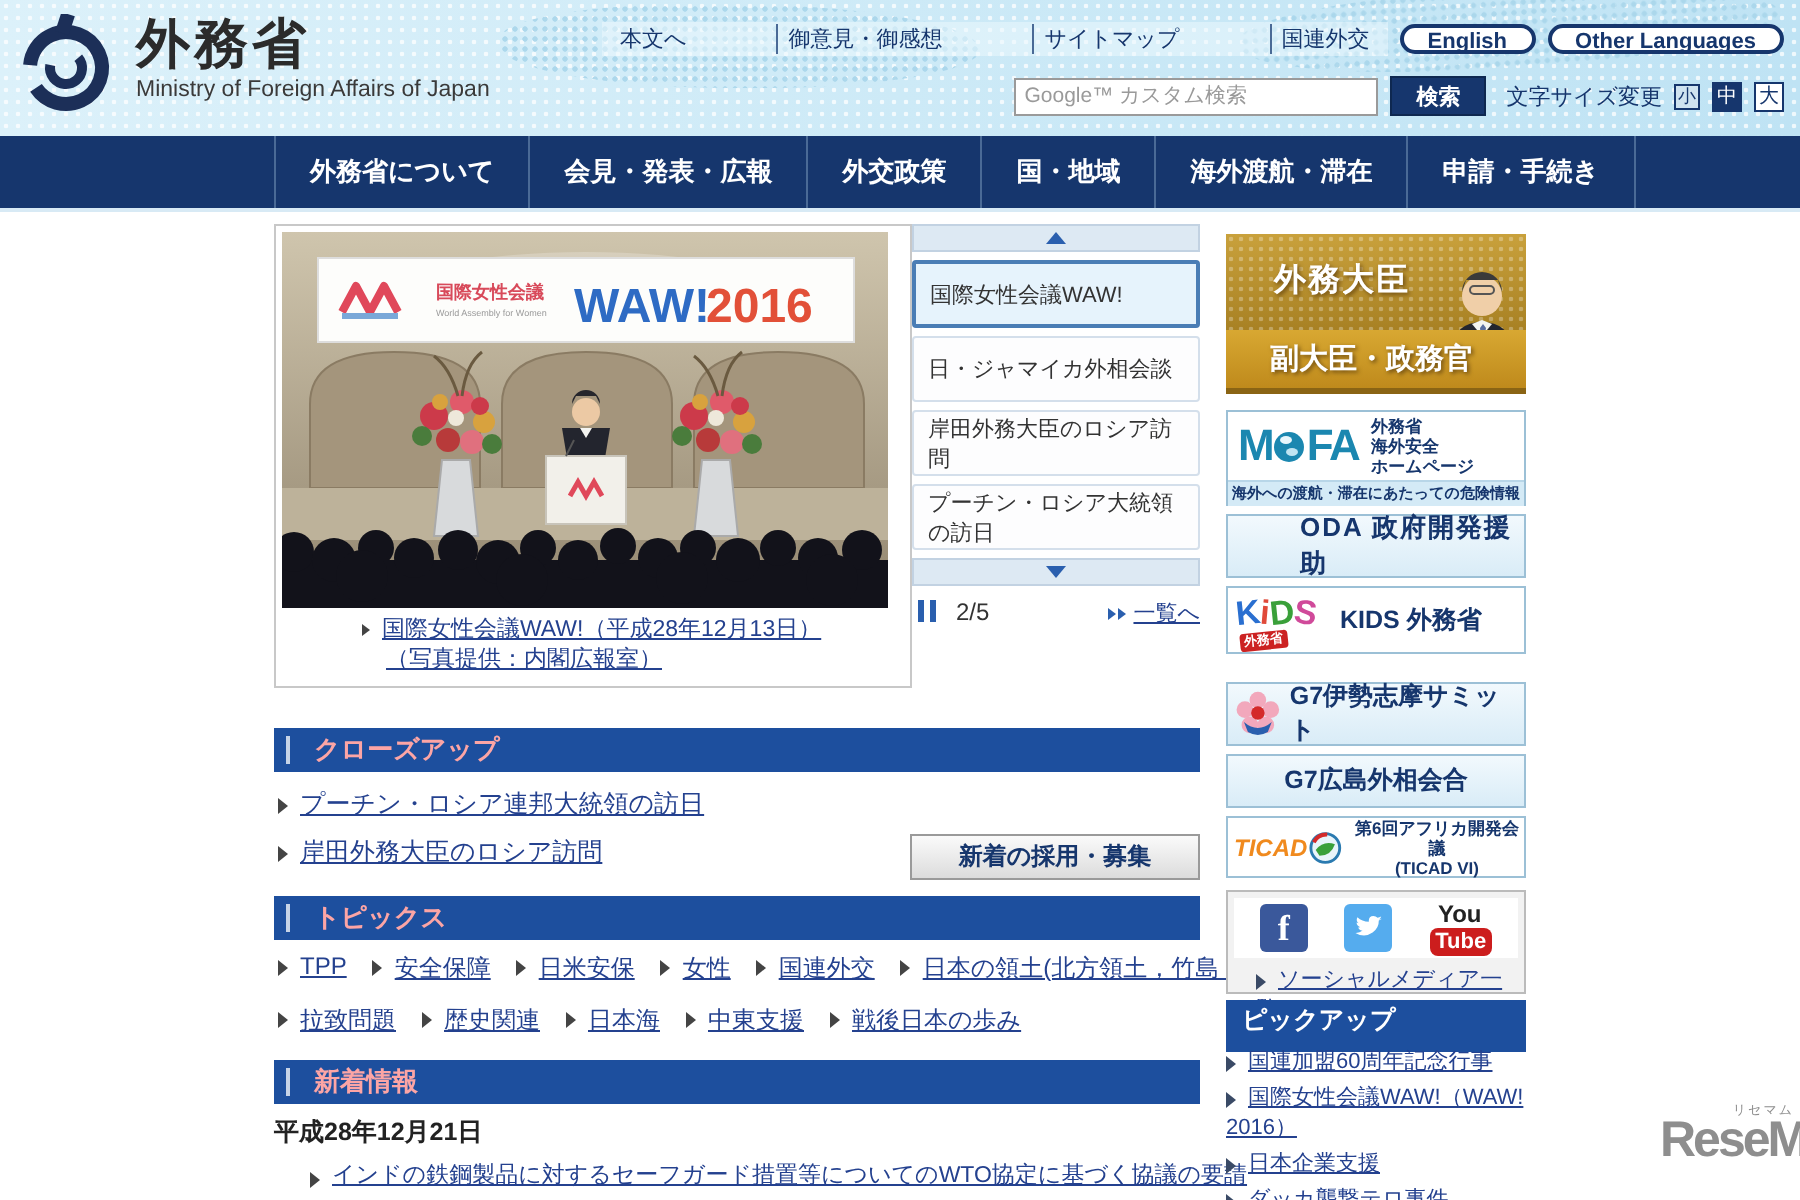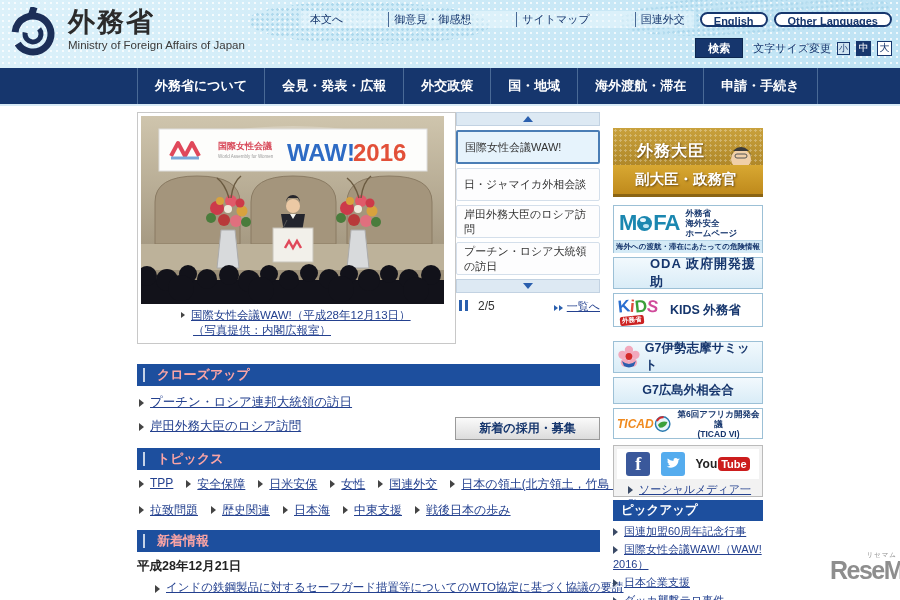--- a/index.html
+++ b/index.html
@@ -79,21 +79,21 @@
   .topics-row{position:absolute;display:flex;gap:13px;font-size:12px;white-space:nowrap;}
   
   .news-tab{position:absolute;right:163px;top:305px;width:143px;height:21px;
        background:linear-gradient(#fafafa,#dcdcdc);border:1px solid #9a9a9a;color:#16366d;
        font-size:12px;font-weight:bold;display:flex;align-items:center;justify-content:center;cursor:pointer;}
   .news-date{position:absolute;left:0;font-size:12.5px;font-weight:bold;color:#222;}
   .news-item{position:absolute;left:18px;font-size:11.5px;white-space:nowrap;}
   
   .rcol{position:absolute;left:476px;top:0;width:150px;}
   .rbox{position:absolute;left:0;width:150px;box-sizing:border-box;cursor:pointer;}
-  .minister{top:16px;height:62px;background:linear-gradient(#c9a13c,#a17a1e);border-bottom:4px solid #45300e;overflow:hidden;}
+  .minister{top:5px;height:62px;background:linear-gradient(#c9a13c,#a17a1e);border-bottom:4px solid #45300e;overflow:hidden;}
   .minister .dots{position:absolute;inset:0;background-image:radial-gradient(circle,rgba(255,255,255,.28) 1px,transparent 1.3px);background-size:5px 5px;}
   .minister-label{position:absolute;left:24px;top:13px;font-size:16px;font-weight:bold;color:#fff;
        text-shadow:1px 1px 2px #6b4a12;letter-spacing:1px;}
   .minister-avatar{position:absolute;right:3px;bottom:-4px;}
   .vice{top:53px;height:32px;background:linear-gradient(#d8a832,#bf8a1c);border-bottom:3px solid #8a6414;
        display:flex;align-items:center;}
   .vice-label{margin-left:22px;font-size:14.5px;font-weight:bold;color:#fff;text-shadow:1px 1px 2px #6b4a12;}
   .bluebox{border:1px solid #9cc0d6;background:linear-gradient(#f2f9fd,#d9ecf7);}
   .mofa-box{top:93px;height:48px;background:#fff;border:1px solid #9cc0d6;}
   .mofa-top{display:flex;align-items:center;height:34px;padding-left:5px;}
@@ -118,26 +118,26 @@
   .g7hiro{top:265px;height:27px;display:flex;align-items:center;justify-content:center;
        font-size:12.5px;font-weight:bold;color:#16366d;}
   .ticad{top:296px;height:31px;background:#fff;border:1px solid #9cc0d6;display:flex;align-items:center;}
   .ticad-logo{font-size:12px;font-weight:bold;color:#f08a1e;font-style:italic;margin-left:3px;letter-spacing:0;}
   .ticad-lines{margin-left:4px;font-size:8.5px;font-weight:bold;color:#16366d;line-height:10px;text-align:center;}
   .social{top:333px;height:52px;background:#f2f2f2;border:1px solid #bbb;cursor:default;}
   .social-icons{height:30px;background:#fff;margin:3px;display:flex;align-items:center;justify-content:space-around;padding:0 4px;}
   .fb{width:24px;height:24px;background:#3a589b;border-radius:3px;color:#fff;font-weight:bold;font-size:18px;
       display:flex;align-items:flex-end;justify-content:center;line-height:23px;cursor:pointer;font-family:"Liberation Serif",serif;}
   .tw{width:24px;height:24px;background:#55acee;border-radius:3px;display:flex;align-items:center;justify-content:center;cursor:pointer;}
-  .yt{display:flex;align-items:center;cursor:pointer;}
+  .yt{display:flex;align-items:center;cursor:pointer;flex-direction:column;}
   .yt-you{font-size:12px;font-weight:bold;color:#222;}
   .yt-tube{font-size:11px;font-weight:bold;color:#fff;background:#cc1d1d;border-radius:4px;padding:1px 3px;margin-left:1px;}
   .social-link{font-size:11px;margin:2px 0 0 14px;}
   .social-link .blt::before{border-left-color:#3a4a66;top:3px;}
-  .pickup-h{top:388px;height:21px;background:#1d4f9e;color:#fff;font-size:12.5px;font-weight:bold;
+  .pickup-h{top:388px;height:26px;background:#1d4f9e;color:#fff;font-size:12.5px;font-weight:bold;
        line-height:21px;padding-left:8px;cursor:default;}
   .pickup-list{position:absolute;left:0;top:412px;width:150px;font-size:11px;line-height:15px;}
   .pickup-item{margin-bottom:3px;}
   .pickup-item .blt::before{top:3px;border-left-color:#3a4a66;}
   
   .watermark{position:absolute;left:830px;top:556px;width:75px;color:#8e8e8e;}
   .wm-text{font-size:25px;font-weight:bold;letter-spacing:-1.5px;}
   .wm-ruby{position:absolute;right:8px;top:-5px;font-size:6.5px;letter-spacing:1px;}
 </style>
 </head>
@@ -167,20 +167,21 @@
         <a>本文へ</a>
         <a>御意見・御感想</a>
         <a>サイトマップ</a>
         <a>国連外交</a>
       </div>
       <button class="lang-btn">English</button>
       <button class="lang-btn">Other Languages</button>
     </div>
 
     <div class="search-row">
+      <input class="search-input" placeholder="Google™ カスタム検索" style="">
       <button class="search-btn">検索</button>
       <span class="fs-label">文字サイズ変更</span>
       <button class="fs-btn small">小</button>
       <button class="fs-btn active">中</button>
       <button class="fs-btn">大</button>
     </div>
   </div>
 
   <div class="nav">
     <div class="nav-item">外務省について</div>

